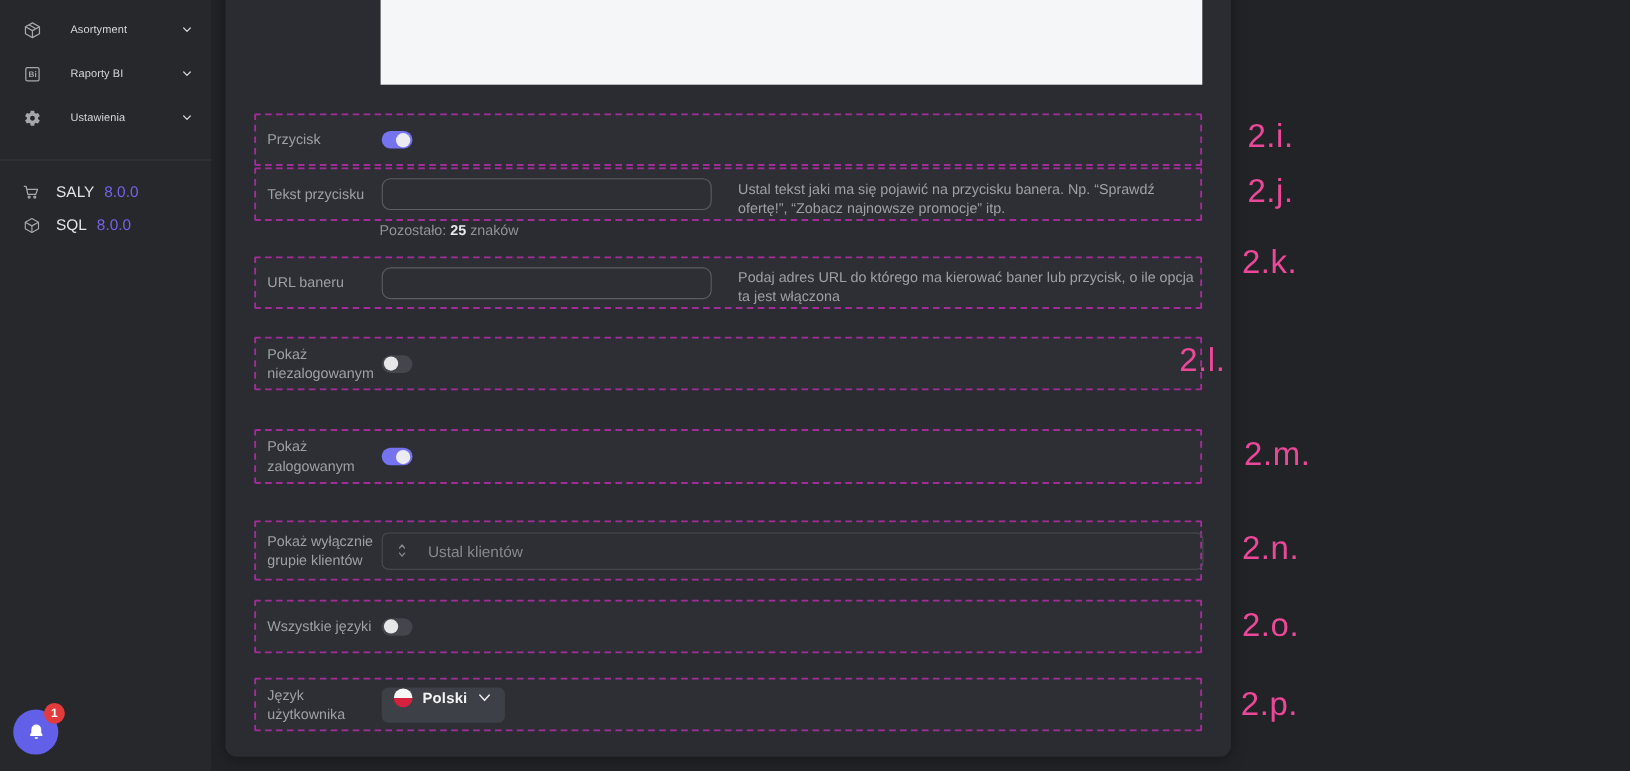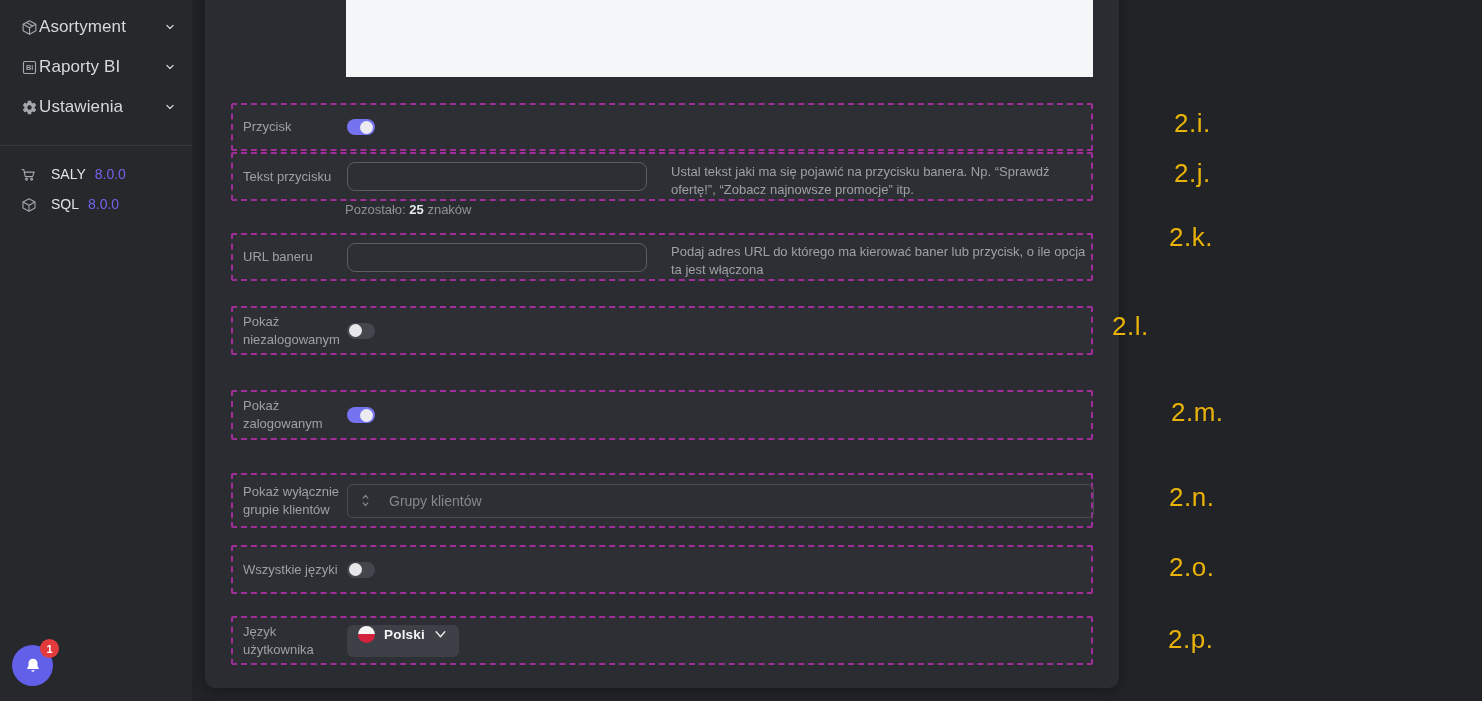--- a/index.html
+++ b/index.html
@@ -4,21 +4,21 @@
 <style>
   * { margin:0; padding:0; box-sizing:border-box; }
   html,body { width:1482px; height:701px; overflow:hidden; }
   body { font-family:"Liberation Sans", sans-serif; background:#212327; color:#d6d8da; }
   .stage { position:absolute; inset:0; width:1482px; height:701px; }
 
   
   .sidebar { position:absolute; left:0; top:0; width:192px; height:701px; background:#26282c; z-index:3; }
   .side-item { height:40px; display:flex; align-items:center; padding:0 16px 0 20px; cursor:pointer; color:#d6d8da; }
   .side-item .ic { width:18px; height:18px; color:#a4a7ac; display:flex; align-items:center; justify-content:center; flex:0 0 18px; }
-  .side-item .lbl { margin-left:1px; font-size:17px; flex:1; letter-spacing:.1px; }
+  .side-item .lbl { margin-left:26px; font-size:10px; flex:1; letter-spacing:.1px; }
   .side-item .chev { color:#cfd1d4; display:flex; }
   .side-divider { border:none; border-top:1px solid #35383c; margin:18px 0 20px 0; }
   .ver-row { height:30px; display:flex; padding:0 20px; }
   .ver-row .ic { width:17px; height:17px; color:#a4a7ac; flex:0 0 17px; display:flex; align-items:center; justify-content:center; }
   .ver-row .name { margin-left:14px; font-size:14px; color:#e2e4e6; }
   .ver-row .ver { margin-left:9px; font-size:14px; color:#7264ea; }
 
   
   .fab { position:absolute; left:12px; top:645px; width:41px; height:41px; border-radius:50%;
          background:#625fe8; display:flex; align-items:center; justify-content:center; cursor:pointer; z-index:5; }
@@ -72,21 +72,21 @@
   .select .ph { font-size:14px; color:#85888d; }
 
   
   .langbtn { height:32px; background:#3d4046; border:none; border-radius:6px; display:inline-flex; align-items:center;
              gap:9px; padding:0 12px 12px 11px; cursor:pointer; color:#f2f3f4; }
   .langbtn .flag { width:17px; height:17px; border-radius:50%; background:linear-gradient(to bottom, #f5f5f5 50%, #d4213d 50%); flex:0 0 17px; }
   .langbtn .ltxt { font-size:13.5px; font-weight:700; letter-spacing:.2px; }
   .langbtn .chev { display:flex; color:#e8e9ea; }
 
   
-  .ann { position:absolute; color:#eab308; font-size:26px; font-weight:300; line-height:1; letter-spacing:.5px; z-index:2;margin-left:40px; }
+  .ann { position:absolute; color:#ec4899; font-size:30px; font-weight:300; line-height:1; letter-spacing:.5px; z-index:2; }
   .ann-i { left:1134px; top:110px; } .ann-j { left:1134px; top:160px; }
   .ann-k { left:1129px; top:224px; } .ann-l { left:1072px; top:313px; }
   .ann-m { left:1131px; top:399px; } .ann-n { left:1129px; top:484px; }
   .ann-o { left:1129px; top:554px; } .ann-p { left:1128px; top:626px; }
 
   svg { display:block; }
 </style>
 </head>
 <body>
 
@@ -142,21 +142,21 @@
   <div class="row r6">
     <div class="flabel">Pokaż wyłącznie grupie klientów</div>
     <div class="ctrl">
       <div class="select">
         <span class="uf">
           <svg width="11" height="15" viewBox="0 0 24 30" fill="none" stroke="currentColor" stroke-width="2.6" stroke-linecap="round" stroke-linejoin="round">
             <polyline points="7 10 12 4 17 10"></polyline>
               <polyline points="7 20 12 26 17 20"></polyline>
           </svg>
         </span>
-        <span class="ph">Grupy klientów</span>
+        <span class="ph">Ustal klientów</span>
       </div>
     </div>
   </div>
 
   <div class="row r7">
     <div class="flabel">Wszystkie języki</div>
     <div class="ctrl">
       <div class="toggle off" role="switch" aria-checked="false">
           <div class="knob"></div>
         </div>

